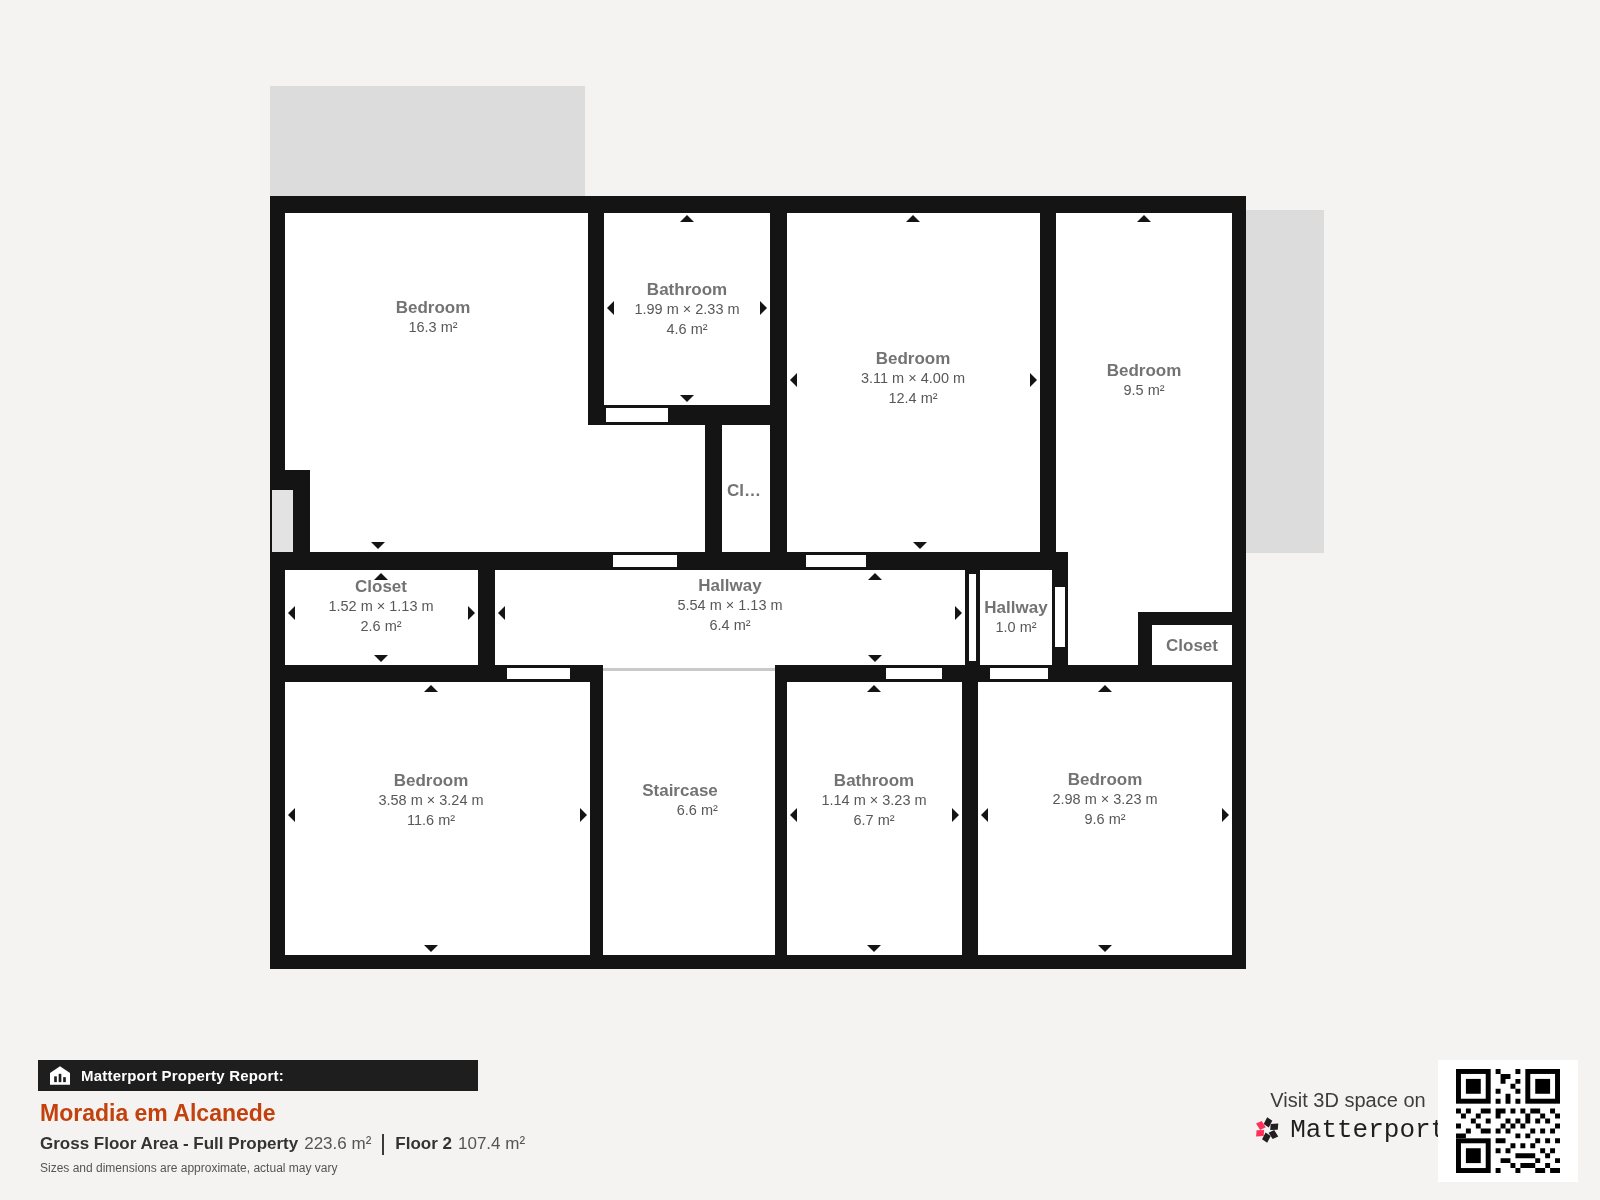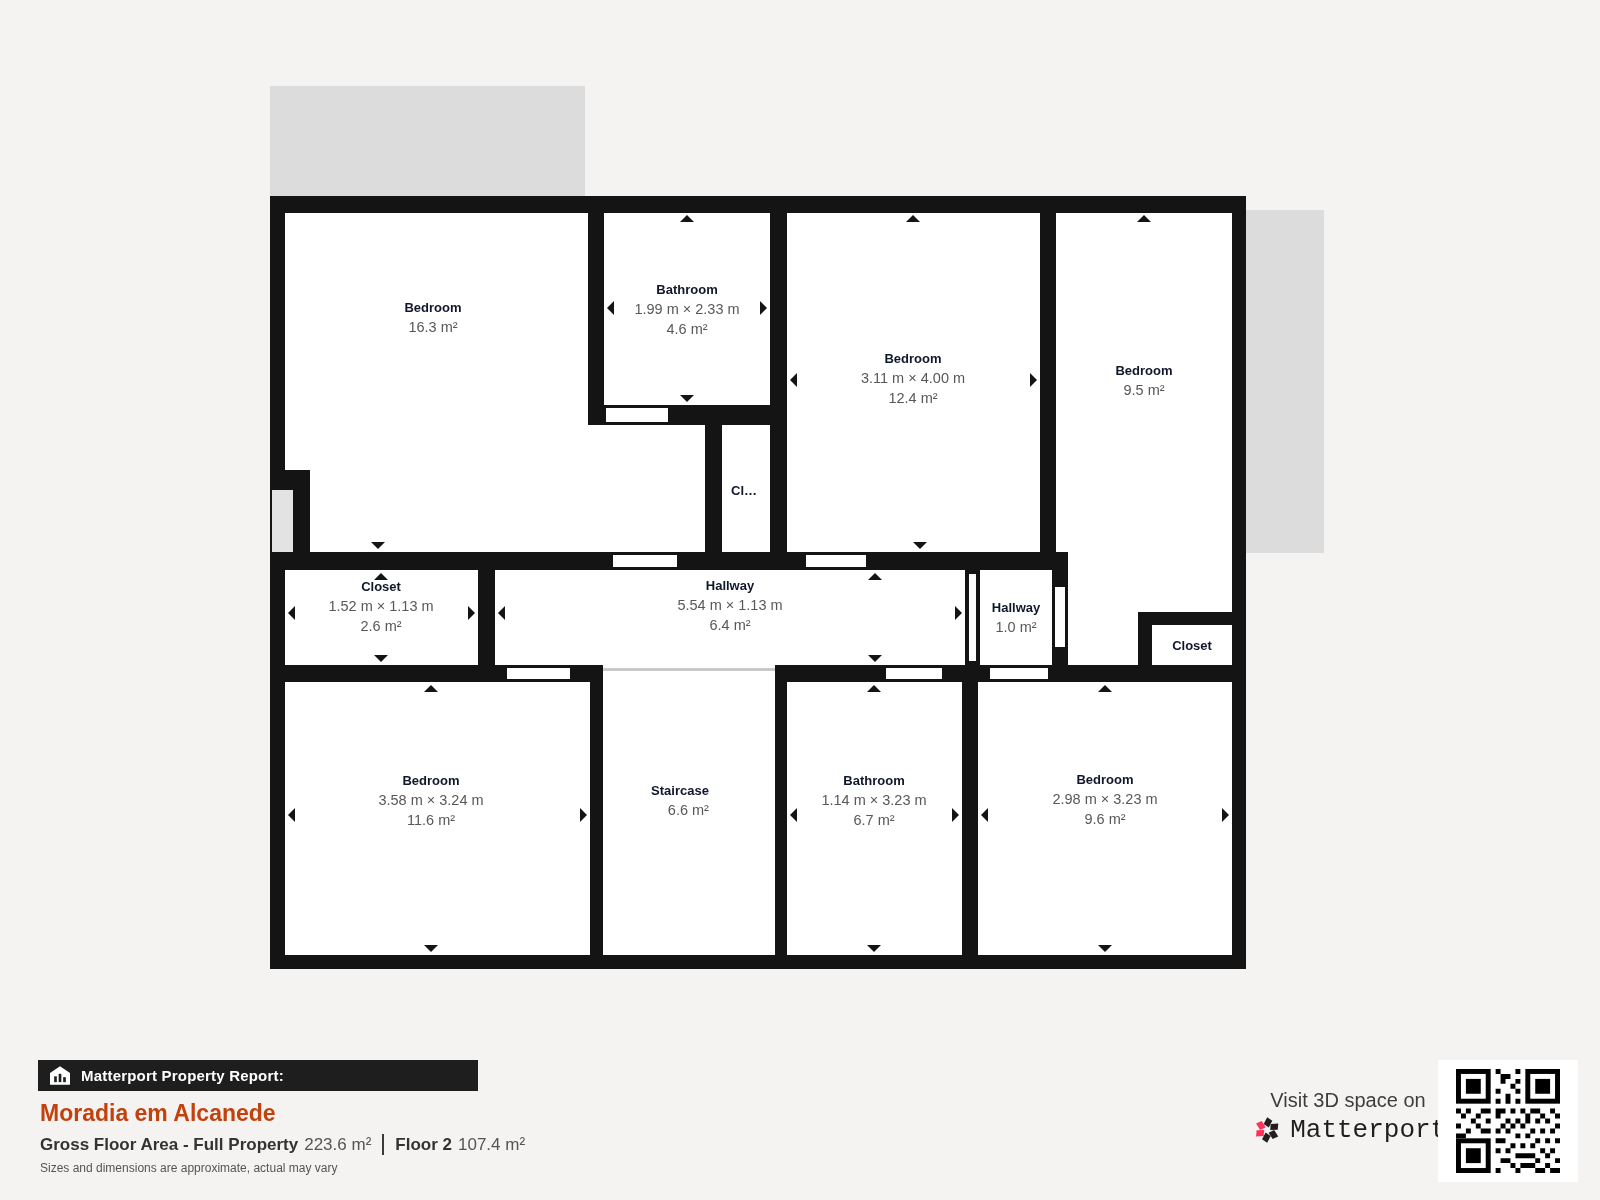--- a/index.html
+++ b/index.html
@@ -12,35 +12,35 @@
   .plan-base{position:absolute;background:#141414;}
   .floor{position:absolute;background:#ffffff;}
   .wall{position:absolute;background:#141414;}
   .win{position:absolute;background:#e3e3e3;}
   .door{position:absolute;background:#ffffff;}
   .stair-line{position:absolute;background:#c9c9c9;}
   .room-label{
     position:absolute;transform:translate(-50%,-50%);
     text-align:center;white-space:nowrap;line-height:19px;
   }
-  .rname{font-size:13px;font-weight:bold;color:#0f172a;}
+  .rname{font-size:17px;font-weight:bold;color:#737373;}
   .rdim{font-size:14.5px;color:#585858;margin-top:1px;}
   .arr{position:absolute;width:0;height:0;}
   .arr.up{border-left:7px solid transparent;border-right:7px solid transparent;border-bottom:7px solid #141414;}
   .arr.down{border-left:7px solid transparent;border-right:7px solid transparent;border-top:7px solid #141414;}
   .arr.left{border-top:7px solid transparent;border-bottom:7px solid transparent;border-right:7px solid #141414;}
   .arr.right{border-top:7px solid transparent;border-bottom:7px solid transparent;border-left:7px solid #141414;}
   .report-bar{
     position:absolute;left:38px;top:1060px;width:440px;height:31px;
     background:#1e1e1e;color:#ffffff;display:flex;align-items:center;
     gap:11px;padding-left:12px;box-sizing:border-box;
   }
   .report-bar-title{font-size:15px;font-weight:bold;letter-spacing:0.2px;}
   .prop-title{position:absolute;left:40px;top:1100px;font-size:23px;font-weight:bold;color:#c2410c;}
-  .stats{position:absolute;left:40px;top:1134px;font-size:17px;color:#555;display:flex;align-items:center;gap:11px;}
+  .stats{position:absolute;left:40px;top:1134px;font-size:17px;color:#555;display:flex;align-items:flex-start;gap:11px;}
   .stats .lab{font-weight:bold;color:#333;}
   .stats .val{color:#555;margin-left:6px;}
   .stat-divider{width:2px;height:21px;background:#3a3a3a;display:inline-block;}
   .disclaimer{position:absolute;left:40px;top:1161px;font-size:12px;color:#555;}
   .visit-text{position:absolute;left:1348px;top:1100px;transform:translate(-50%,-50%);font-size:20px;color:#3d3d3d;}
   .brand-row{position:absolute;left:1352px;top:1130px;transform:translate(-50%,-50%);display:flex;align-items:center;gap:7px;}
   .brand-text{font-family:Liberation Mono, monospace;font-size:26px;color:#1f1f1f;}
   .brand-mark{font-size:11px;vertical-align:super;color:#1f1f1f;}
   .qr-card{position:absolute;left:1438px;top:1060px;width:140px;height:122px;background:#ffffff;display:flex;align-items:center;justify-content:center;}
 </style>

